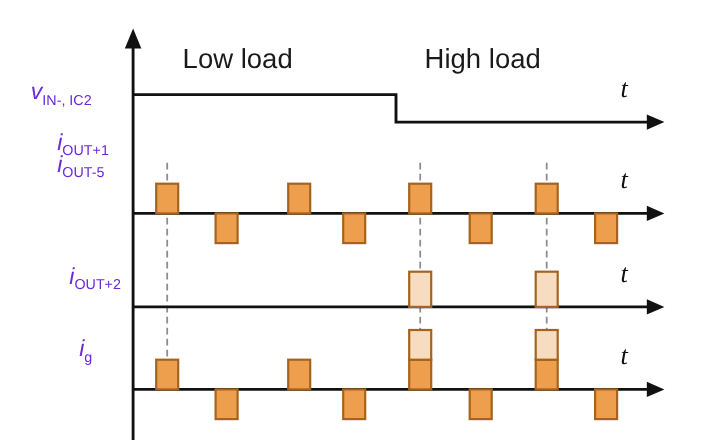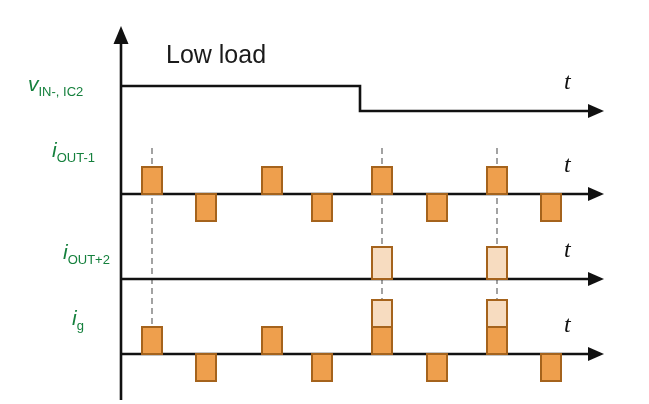--- a/index.html
+++ b/index.html
@@ -14,21 +14,21 @@
   .fig svg { position: absolute; left: 0; top: 0; }
   .region-label {
     position: absolute;
     font-size: 25px;
     color: #1a1a1a;
     white-space: nowrap;
   }
   .sig {
     position: absolute;
     white-space: nowrap;
-    color: #15803d;
+    color: #6d28d9;
   }
   .sig .var {
     font-style: italic;
     font-size: 21px;
   }
   .sig .subs {
     font-style: normal;
     font-size: 13px;
     vertical-align: -5px;
     letter-spacing: 0px;
@@ -76,28 +76,32 @@
       <rect x="312" y="354" width="20" height="27" fill="#EE9F4D" stroke="#A5631C" stroke-width="2"></rect>
       <rect x="372" y="327" width="20" height="27" fill="#EE9F4D" stroke="#A5631C" stroke-width="2"></rect>
       <rect x="372" y="300" width="20" height="27" fill="#F7DCC0" stroke="#A5631C" stroke-width="2"></rect>
       <rect x="427" y="354" width="20" height="27" fill="#EE9F4D" stroke="#A5631C" stroke-width="2"></rect>
       <rect x="487" y="327" width="20" height="27" fill="#EE9F4D" stroke="#A5631C" stroke-width="2"></rect>
       <rect x="487" y="300" width="20" height="27" fill="#F7DCC0" stroke="#A5631C" stroke-width="2"></rect>
       <rect x="541" y="354" width="20" height="27" fill="#EE9F4D" stroke="#A5631C" stroke-width="2"></rect>
     </svg>
 
   <div class="region-label" style="left:166px; top:40px">Low load</div>
+  <div class="region-label" style="left:386px; top:40px">High load</div>
 
   <div class="sig" style="left:28px; top:72px">
     <span class="var">v</span><span class="subs">IN-, IC2</span>
   </div>
 
+  <div class="sig" style="left:52px; top:118px">
+    <span class="var">i</span><span class="subs">OUT+1</span>
+  </div>
 
   <div class="sig" style="left:52px; top:138px">
-    <span class="var">i</span><span class="subs">OUT-1</span>
+    <span class="var">i</span><span class="subs">OUT-5</span>
   </div>
 
   <div class="sig" style="left:63px; top:240px">
     <span class="var">i</span><span class="subs">OUT+2</span>
   </div>
 
   <div class="sig" style="left:72px; top:306px">
     <span class="var">i</span><span class="subs">g</span>
   </div>
 

